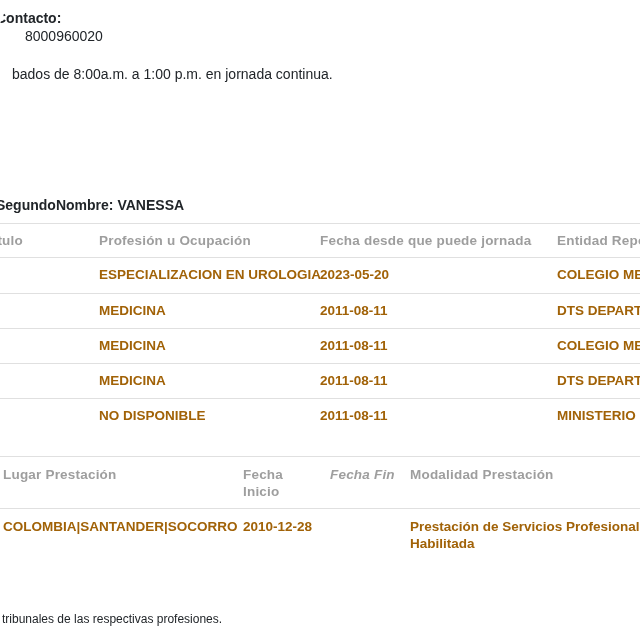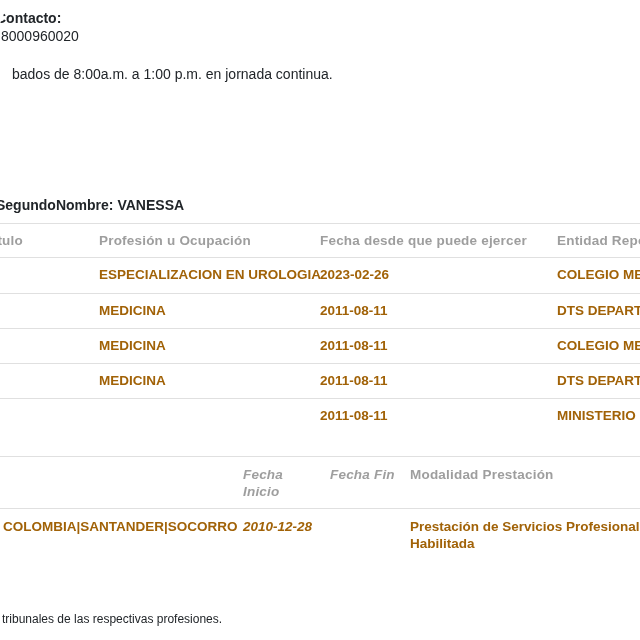--- a/index.html
+++ b/index.html
@@ -41,52 +41,52 @@
   .t1-c1 { left: -15px; }
   .t1-c2 { left: 58px; margin-left: 41px; }
   .t1-c3 { left: 320px; }
   .t1-c4 { left: 557px; }
 
   
   .t2-head { top: 456px; height: 53px; }
   .t2-datarow { top: 509px; height: 55px; }
   .t2-row .cell { top: 9px; line-height: 17px; }
   .t2-c1 { left: 3px; }
-  .t2-c2 { left: 243px; width: 62px; font-style: italic; }
+  .t2-c2 { left: 243px; width: 62px; }
   .t2-c3 { left: 330px; width: 62px; font-style: italic; }
   .t2-c4 { left: 410px; width: 300px; }
 
   .footnote { font-size: 12px; line-height: 15px; color: #212529; }
 </style>
 </head>
 <body>
 
 <div id="stage">
 
   <div class="abs txt bold" style="left:-4px; top:9px;">Contacto:</div>
-  <div class="abs txt" style="left:1px; top:27px;">8000960020</div>
+  <div class="abs txt" style="left:1px; top:27px;padding-left:24px;">8000960020</div>
 
   <div class="abs txt" style="left:12px; top:65px;">bados de 8:00a.m. a 1:00 p.m. en jornada continua.</div>
 
   <div class="abs txt bold" style="left:-4px; top:196px;">
     <span style="margin-right:4px;">SegundoNombre:</span><span>VANESSA</span>
   </div>
 
   <div>
 
     <div class="t-row t1-row bt bb" style="top:223px;">
       <span class="cell hcell t1-c1">Título</span>
       <span class="cell hcell t1-c2">Profesión u Ocupación</span>
-      <span class="cell hcell t1-c3">Fecha desde que puede ejercer</span>
+      <span class="cell hcell t1-c3">Fecha desde que puede jornada</span>
       <span class="cell hcell t1-c4">Entidad Repo</span>
     </div>
 
     <div class="t-row t1-row" style="top:258px;">
       <span class="cell vcell t1-c2">ESPECIALIZACION EN UROLOGIA</span>
-      <span class="cell vcell t1-c3">2023-02-26</span>
+      <span class="cell vcell t1-c3">2023-05-20</span>
       <span class="cell vcell t1-c4">COLEGIO ME</span>
     </div>
 
     <div class="t-row t1-row bt" style="top:293px;">
       <span class="cell vcell t1-c2">MEDICINA</span>
       <span class="cell vcell t1-c3">2011-08-11</span>
       <span class="cell vcell t1-c4">DTS DEPARTA</span>
     </div>
 
     <div class="t-row t1-row bt" style="top:328px;">
@@ -95,29 +95,31 @@
       <span class="cell vcell t1-c4">COLEGIO ME</span>
     </div>
 
     <div class="t-row t1-row bt" style="top:363px;">
       <span class="cell vcell t1-c2">MEDICINA</span>
       <span class="cell vcell t1-c3">2011-08-11</span>
       <span class="cell vcell t1-c4">DTS DEPARTA</span>
     </div>
 
     <div class="t-row t1-row bt" style="top:398px;">
+      <span class="cell vcell t1-c2">NO DISPONIBLE</span>
       <span class="cell vcell t1-c3">2011-08-11</span>
       <span class="cell vcell t1-c4">MINISTERIO D</span>
     </div>
 
   </div>
 
   <div>
 
     <div class="t-row t2-row t2-head bt bb">
+      <span class="cell hcell t2-c1">Lugar Prestación</span>
       <span class="cell hcell t2-c2 wrap">Fecha Inicio</span>
       <span class="cell hcell t2-c3">Fecha Fin</span>
       <span class="cell hcell t2-c4">Modalidad Prestación</span>
     </div>
 
     <div class="t-row t2-row t2-datarow">
       <span class="cell vcell t2-c1">COLOMBIA|SANTANDER|SOCORRO</span>
       <span class="cell vcell t2-c2">2010-12-28</span>
       <span class="cell vcell t2-c4 wrap">
         <span style="display:block;">Prestación de Servicios Profesionales</span>

